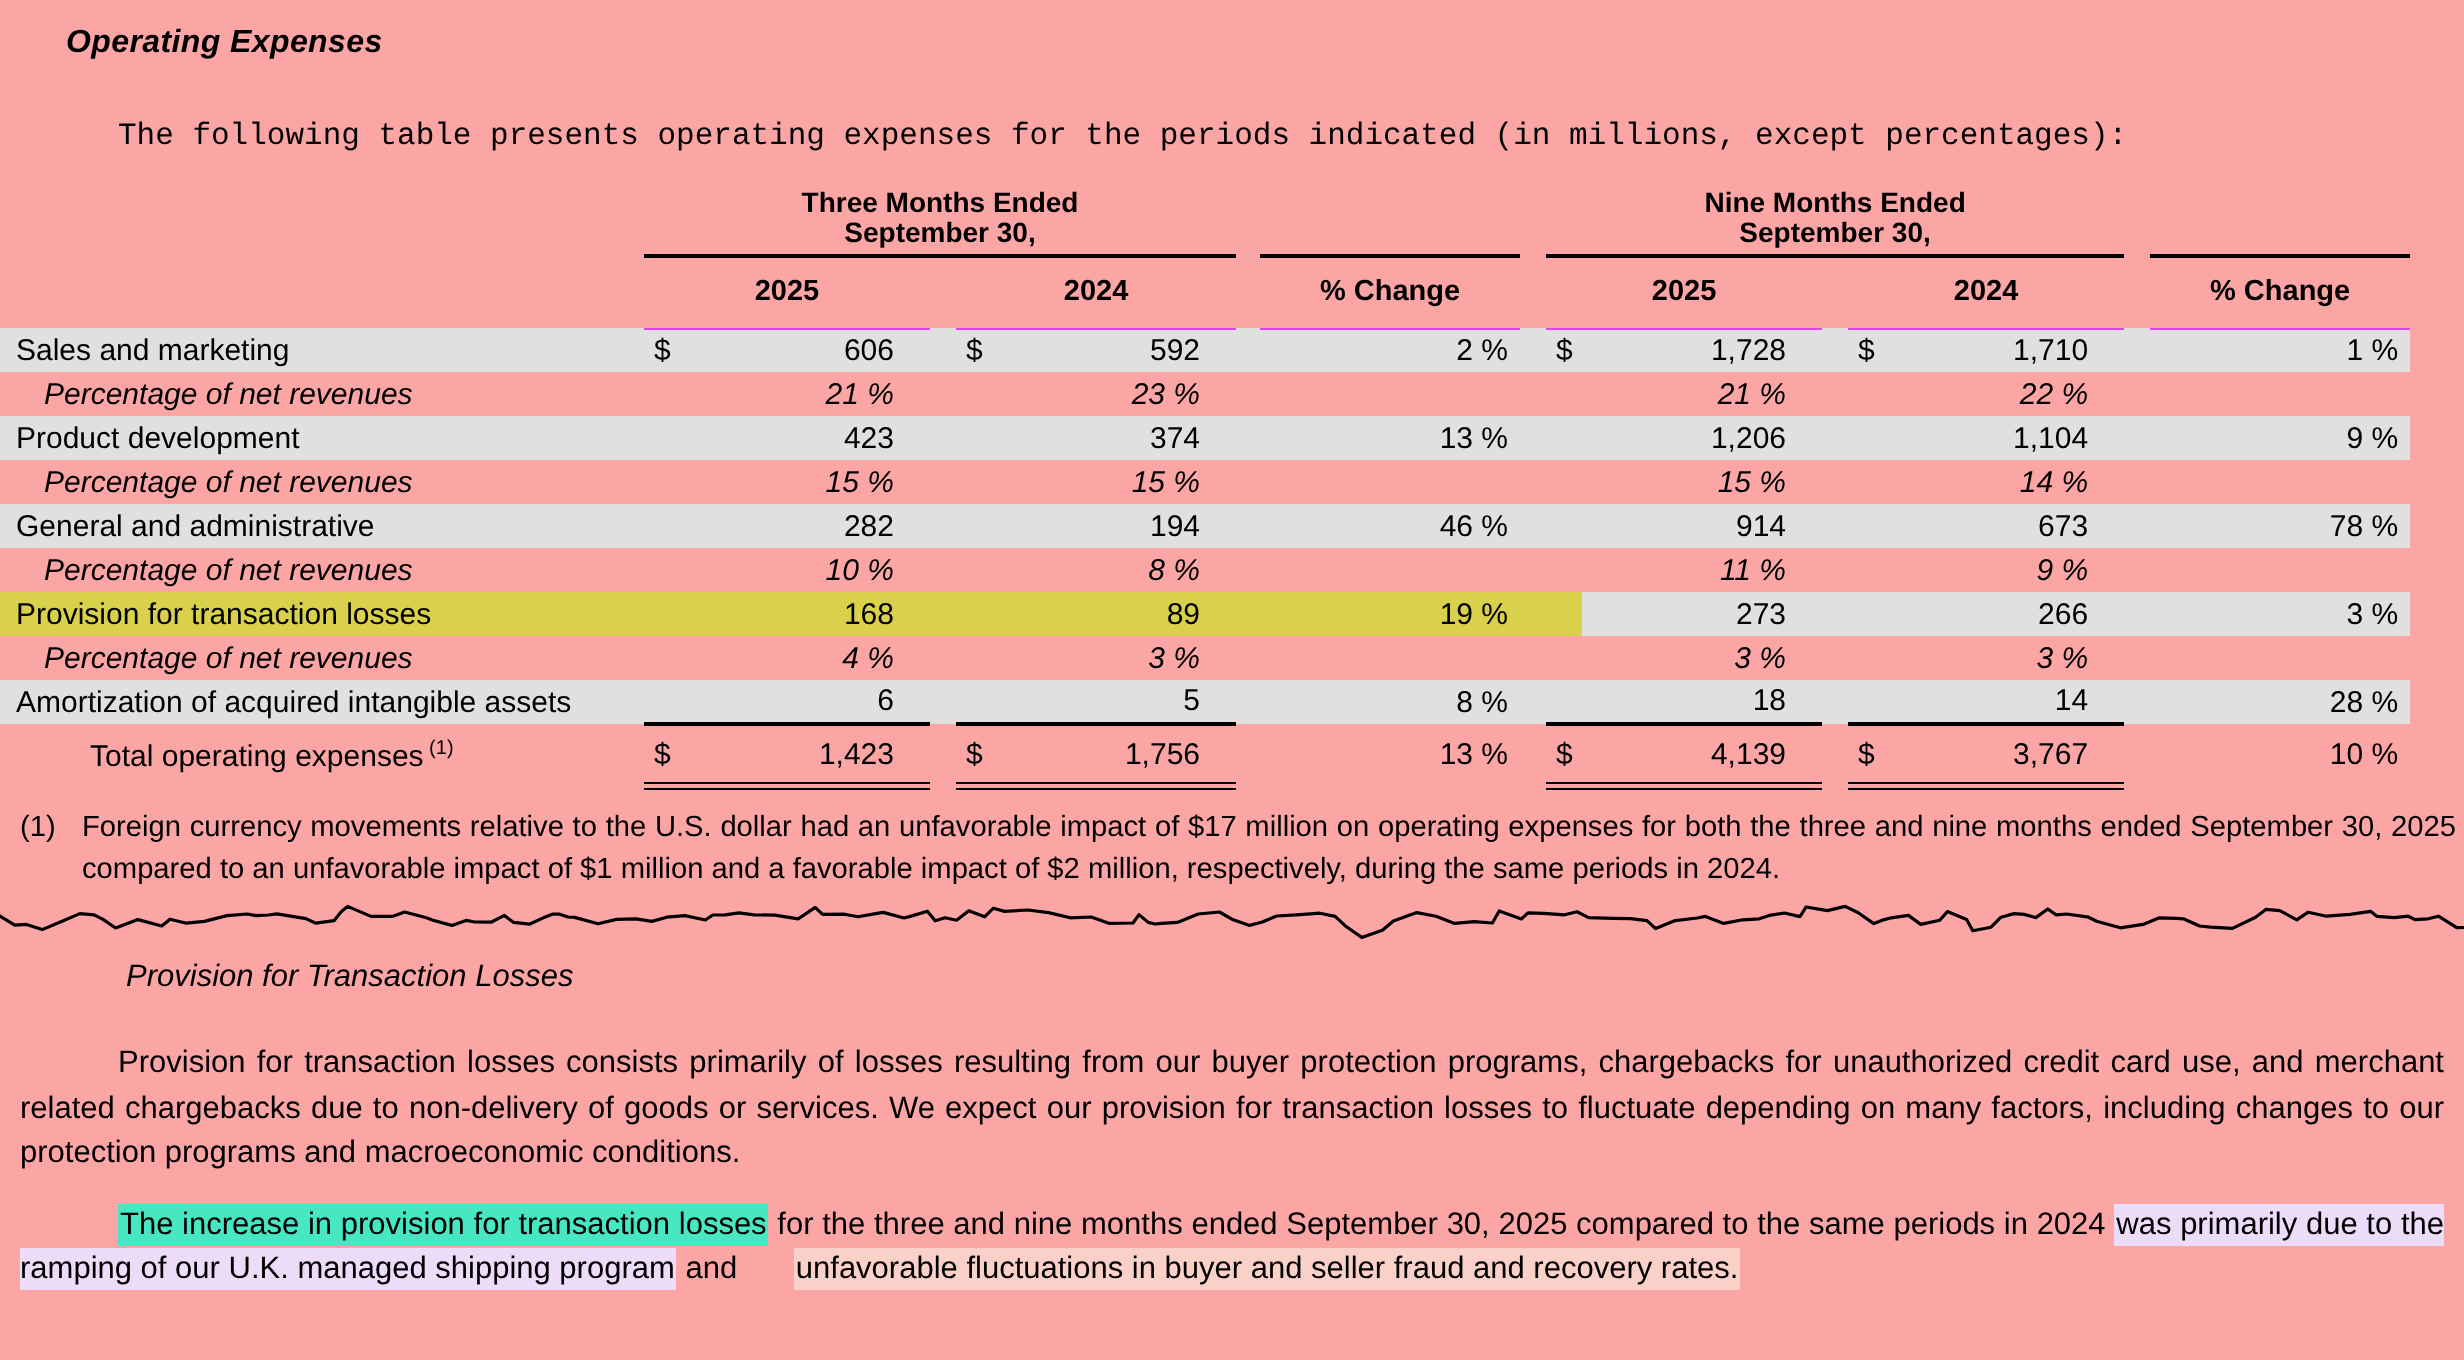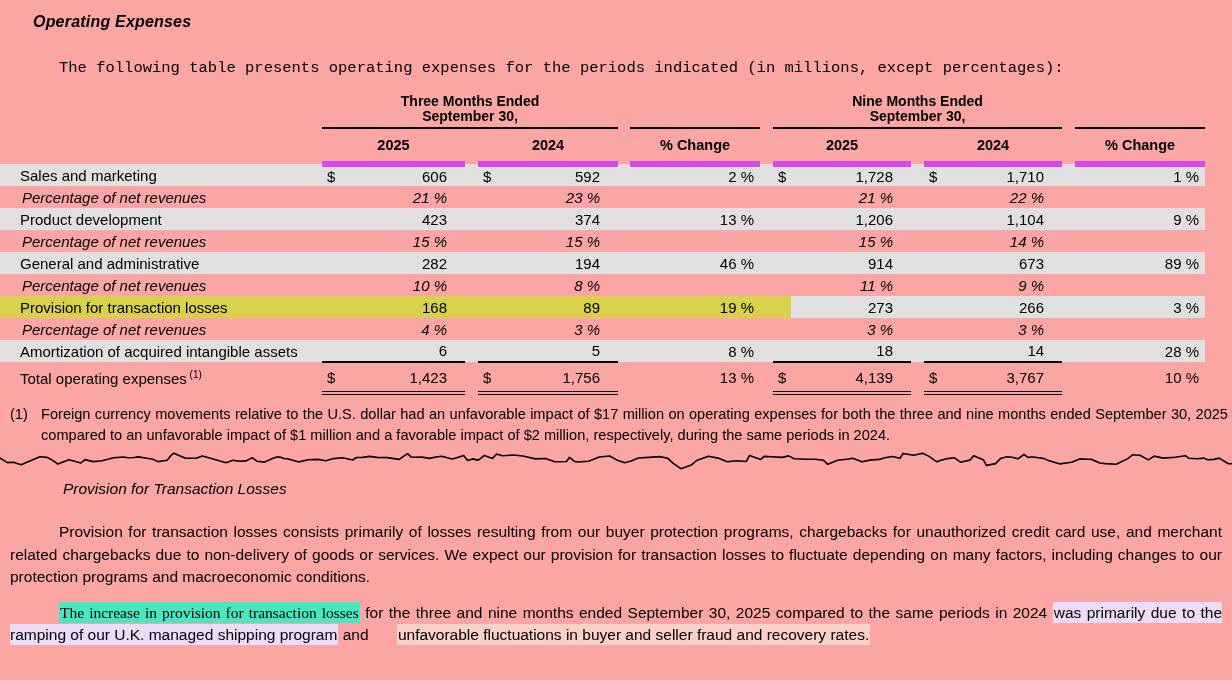--- a/index.html
+++ b/index.html
@@ -8,46 +8,46 @@
   .page { position:relative; width:1232px; height:680px; overflow:hidden; background:#fca5a5; }
 
   .doc-title { font-size:16px; font-weight:bold; font-style:italic; margin:13px 0 0 33px; letter-spacing:.2px; }
   .intro { font-size:15.5px; margin:28px 10px 17px 10px; text-indent:49px;font-family:Liberation Mono, monospace; }
 
   table { border-collapse:collapse; table-layout:fixed; width:1232px; font-size:15px; }
   td { padding:0; height:22px; vertical-align:middle; white-space:nowrap; }
   thead td { height:auto; }
   .span-title { text-align:center; font-weight:bold; font-size:14px; line-height:15px; padding-bottom:3px; }
   .bb  { border-bottom:2px solid #000; }
-  .yr, .pcth { text-align:center; font-weight:bold; font-size:14.5px; border-bottom:6px solid #d946ef; height:36px; }
-  tbody .lbl { padding-left:20px; }
+  .yr, .pcth { text-align:center; font-weight:bold; font-size:14.5px; border-bottom:1px solid #d946ef; height:36px; }
+  tbody .lbl { padding-left:8px; }
   tbody .d { text-align:left; padding-left:5px; }
   tbody .v { text-align:right; padding-right:18px; }
   tbody .p { text-align:right; padding-right:6px; }
 
   tr.gray td:nth-child(-n+16) { background:var(--row_gray); }
   tr.hl td:nth-child(-n+10) { background:var(--row_yellow); }
   tr.hl td:nth-child(n+11):nth-child(-n+16) { background:var(--row_gray); }
   tr.pctrow td { font-style:italic; }
   tr.pctrow .lbl { padding-left:22px; }
   tr.total { height:31px; }
-  tr.total .lbl { padding-left:20px; }
+  tr.total .lbl { padding-left:45px; }
   tr.total .d, tr.total .v { border-top:2px solid #000; border-bottom:4px double #000; }
   tr.total sup { font-size:10px; }
 
   .footnote { display:flex; margin:9px 4px 0 10px; font-size:14.6px; line-height:21px; }
   .fn-marker { width:31px; flex:none; }
   .fn-text { flex:1; text-align:justify; }
 
   .squiggle { display:block; margin-top:3px; }
 
   .section-heading { font-size:15.5px; font-weight:normal; font-style:italic; margin:7px 0 0 63px; }
   .body-para { font-size:15.5px; line-height:22.5px; text-align:justify; margin:23px 10px 0 10px; text-indent:49px; }
   .body-para.second { margin-top:13px; }
-  .hl-teal { background:var(--hl_teal); padding:2px 1px;font-family:Liberation Serif, serif; }
+  .hl-teal { background:var(--hl_teal); padding:2px 1px; }
   .hl-lavender { background:var(--hl_lavender); padding:2px 1px; }
   .hl-pink { background:var(--hl_pink); padding:2px 1px;margin-left:24px; }
 </style>
 </head>
 <body>
 
 <div class="page">
 
   <h1 class="doc-title">Operating Expenses</h1>
 
@@ -193,21 +193,21 @@
           <td class="v">194</td>
           <td class="gap"></td>
           <td class="p">46 %</td>
           <td class="gap"></td>
           <td class="d"></td>
           <td class="v">914</td>
           <td class="gap"></td>
           <td class="d"></td>
           <td class="v">673</td>
           <td class="gap"></td>
-          <td class="p">89 %</td>
+          <td class="p">78 %</td>
           <td class="rpad"></td>
         </tr>
         <tr class="pctrow">
           <td class="lbl">Percentage of net revenues</td>
           <td class="d"></td>
           <td class="v">10 %</td>
           <td class="gap"></td>
           <td class="d"></td>
           <td class="v">8 %</td>
           <td class="gap"></td>

